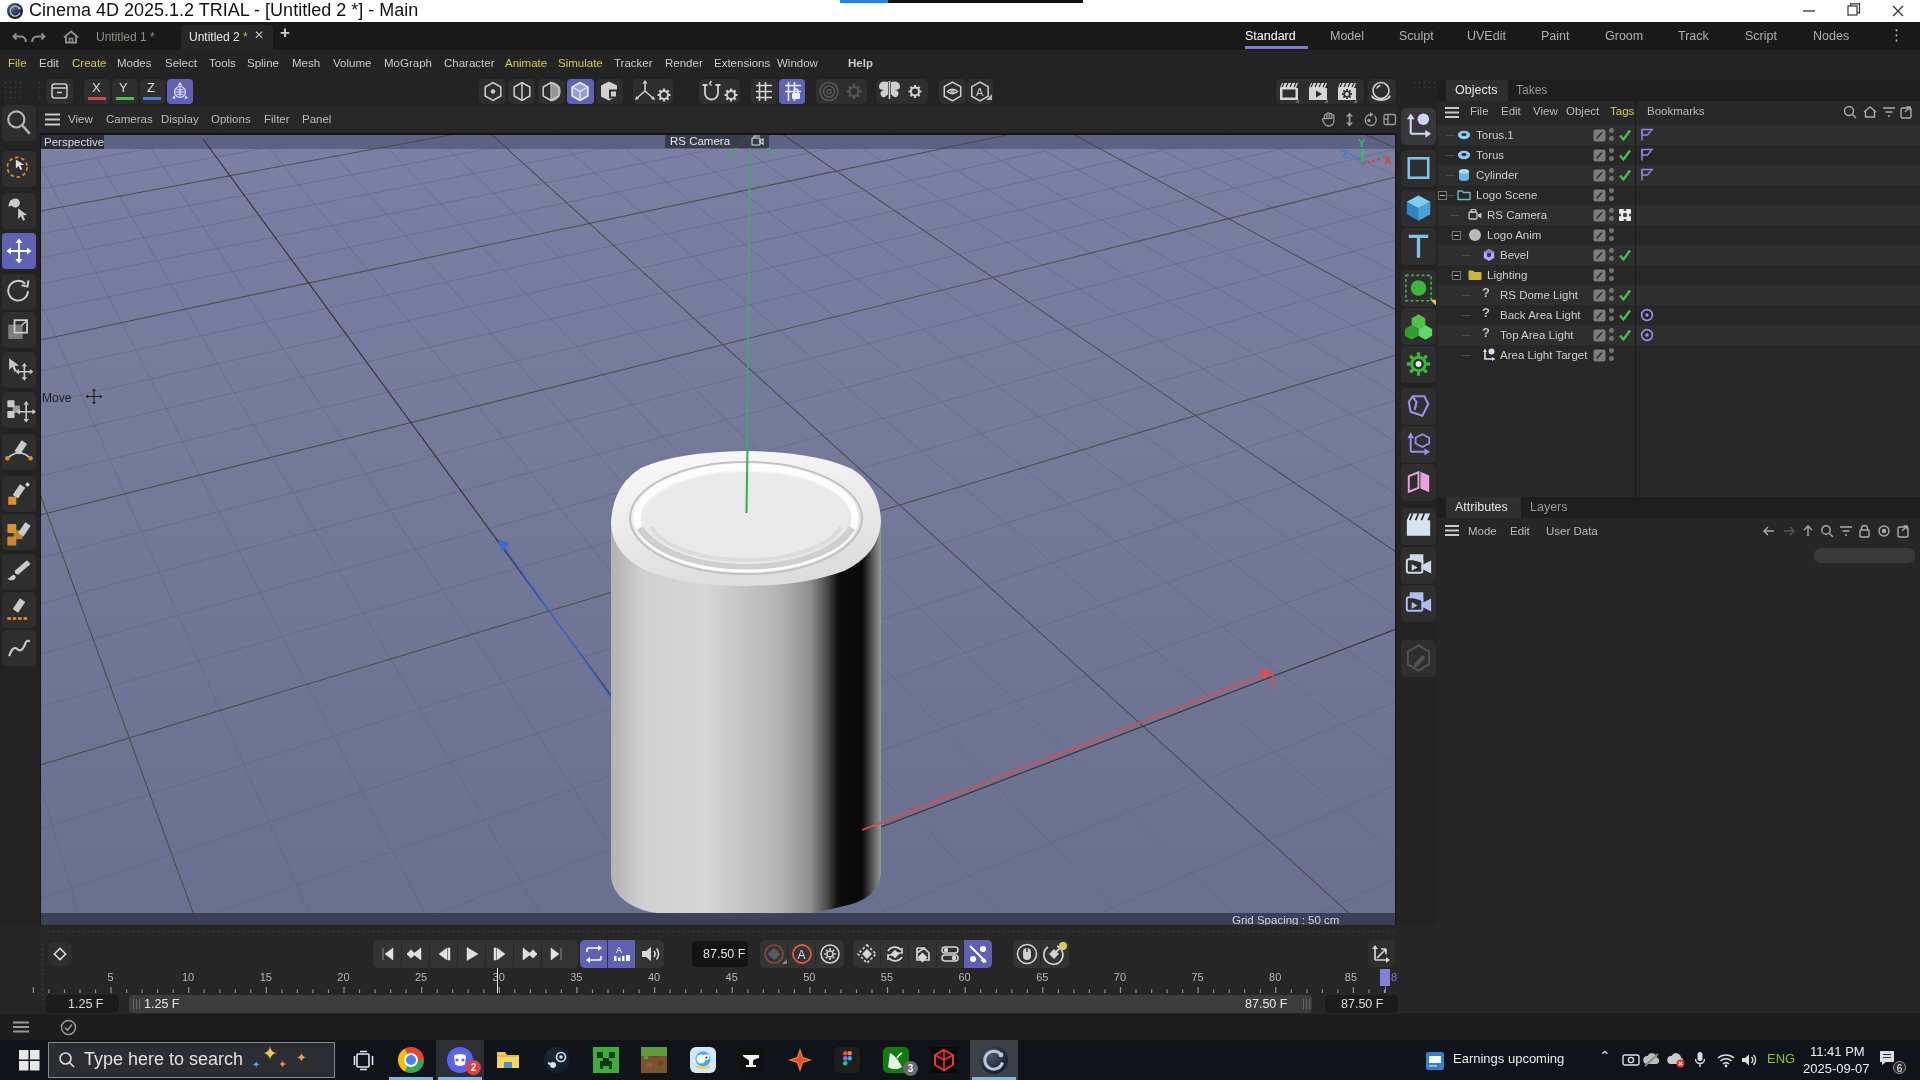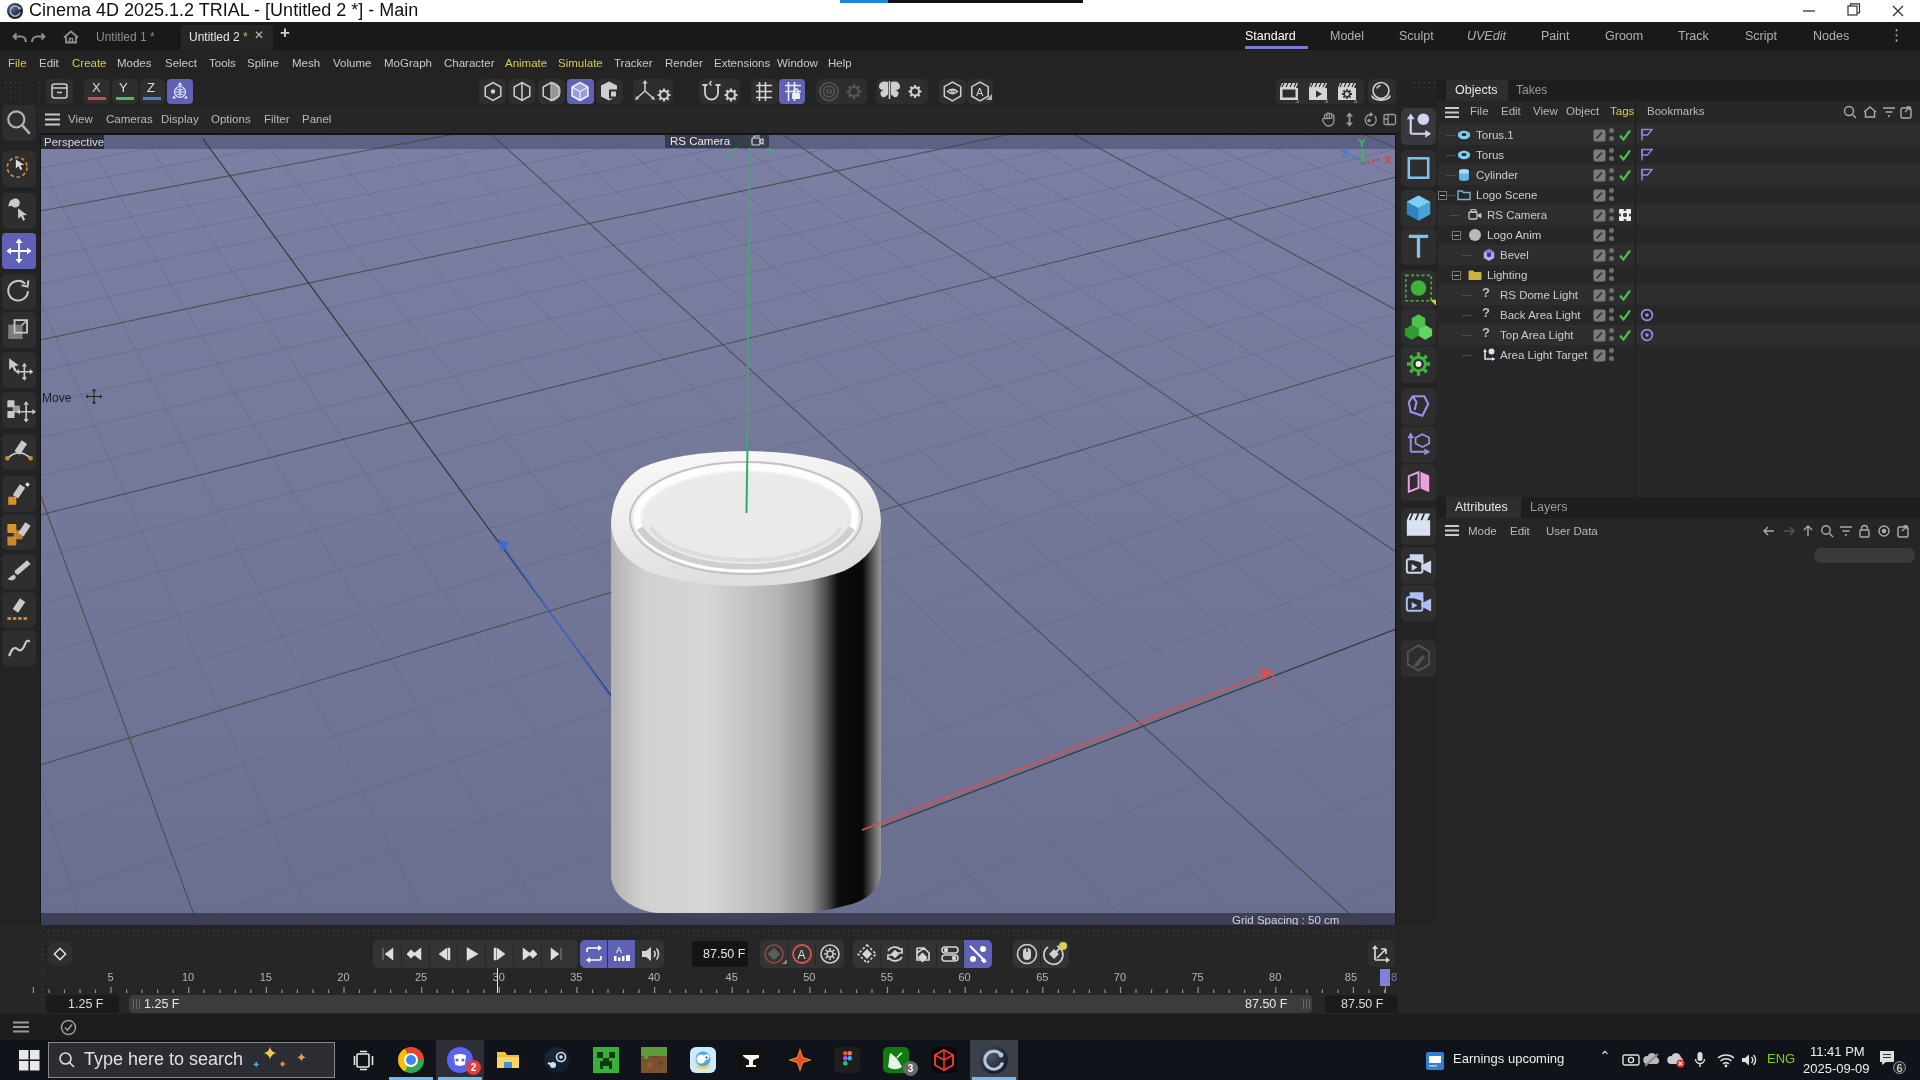--- a/index.html
+++ b/index.html
@@ -43,21 +43,21 @@
 <path d="M61.5 15.5 v-4 h3 v4" stroke-width="1.5"></path>
 </svg>
 <div class="t " style="left:96px;top:30px;color:#8f8f85">Untitled 1 *</div>
 <div class="abs" style="left:181px;top:25px;width:92px;height:25px;background:#262626;border-radius:4px 4px 0 0"></div>
 <div class="t " style="left:189px;top:30px;color:#e8e8e8">Untitled 2 <span style="color:#cdbd4c">*</span></div>
 <div class="t " style="left:254px;top:28px;color:#bbb;font-size:12px">✕</div>
 <div class="t " style="left:280px;top:26px;color:#ccc;font-size:17px;font-weight:bold">+</div>
 <div class="t wst wston" style="left:1245px;top:29px;">Standard</div>
 <div class="t wst" style="left:1330px;top:29px;">Model</div>
 <div class="t wst" style="left:1399px;top:29px;">Sculpt</div>
-<div class="t wst" style="left:1467px;top:29px;font-style:italic;">UVEdit</div>
+<div class="t wst" style="left:1467px;top:29px;">UVEdit</div>
 <div class="t wst" style="left:1541px;top:29px;">Paint</div>
 <div class="t wst" style="left:1605px;top:29px;">Groom</div>
 <div class="t wst" style="left:1678px;top:29px;">Track</div>
 <div class="t wst" style="left:1745px;top:29px;">Script</div>
 <div class="t wst" style="left:1813px;top:29px;">Nodes</div>
 <div style="position:absolute;left:1245px;top:46px;width:63px;height:3px;background:#7a7dd8"></div>
 <div class="t " style="left:1889px;top:28px;font-size:15px;color:#bbb">⋮</div>
 
 <div class="abs" style="left:0;top:50px;width:1920px;height:26px;background:#232323"></div>
 <div class="t yel m13" style="left:8px;top:56px;">File</div>
@@ -70,21 +70,21 @@
 <div class="t  m13" style="left:292px;top:56px;">Mesh</div>
 <div class="t  m13" style="left:333px;top:56px;">Volume</div>
 <div class="t  m13" style="left:384px;top:56px;">MoGraph</div>
 <div class="t  m13" style="left:444px;top:56px;">Character</div>
 <div class="t yel m13" style="left:505px;top:56px;">Animate</div>
 <div class="t yel m13" style="left:558px;top:56px;">Simulate</div>
 <div class="t  m13" style="left:614px;top:56px;">Tracker</div>
 <div class="t  m13" style="left:665px;top:56px;">Render</div>
 <div class="t  m13" style="left:714px;top:56px;">Extensions</div>
 <div class="t  m13" style="left:777px;top:56px;">Window</div>
-<div class="t  m13" style="left:828px;top:56px;">Help</div>
+<div class="t  m13" style="left:848px;top:56px;font-weight:bold;">Help</div>
 
 <div class="abs" style="left:0;top:76px;width:1400px;height:30px;background:#232323"></div>
 <div class="dots" style="left:3px;top:80px;width:18px;height:22px"></div>
 <div class="dots" style="left:37px;top:80px;width:6px;height:22px"></div>
 <div class="btn" style="left:46px;top:79px;width:27px;height:25px"></div>
 <svg class="abs" style="left:51px;top:83px" width="18" height="17">
     <rect x="1" y="1" width="15" height="14" rx="2.5" fill="none" stroke="#ccc" stroke-width="1.5"></rect>
     <path d="M1 5h15" stroke="#ccc" stroke-width="1.5"></path>
     <path d="M6 9.5h5" stroke="#ccc" stroke-width="1.5"></path>
   </svg>
@@ -1252,18 +1252,18 @@
 <svg class="abs" style="left:1716px;top:1052px" width="20" height="16">
     <path d="M2 6a12 12 0 0 1 16 0M4.5 9a8 8 0 0 1 11 0M7 12a4.5 4.5 0 0 1 6 0" fill="none" stroke="#ddd" stroke-width="1.6"></path>
     <circle cx="10" cy="14" r="1.4" fill="#ddd"></circle>
   </svg>
 <svg class="abs" style="left:1740px;top:1051px" width="18" height="18">
     <path d="M2 7v4h3l4 3.5v-11L5 7z" fill="#ddd"></path>
     <path d="M11.5 6a4.5 4.5 0 0 1 0 6M13.5 4a7 7 0 0 1 0 10" stroke="#ddd" stroke-width="1.4" fill="none"></path>
   </svg>
 <div class="t" style="left:1767px;top:1052px;color:#84cc16;font-size:13px">ENG</div>
 <div class="t" style="left:1810px;top:1045px;color:#eee;font-size:13px">11:41 PM</div>
-<div class="t" style="left:1803px;top:1062px;color:#eee;font-size:13px">2025-09-09</div>
+<div class="t" style="left:1803px;top:1062px;color:#eee;font-size:13px">2025-09-07</div>
 <svg class="abs" style="left:1878px;top:1049px" width="20" height="18">
     <path d="M2 2h14v11H8l-4 3v-3H2z" fill="#ddd"></path>
     <path d="M5 5.5h8M5 8.5h8" stroke="#333" stroke-width="1.2"></path>
   </svg>
 <div class="abs" style="left:1893px;top:1061px;width:13px;height:13px;border-radius:50%;background:#2a2a2a;border:1px solid #999;color:#fff;font-size:10px;text-align:center;line-height:13px">6</div>
 
 </body></html>

